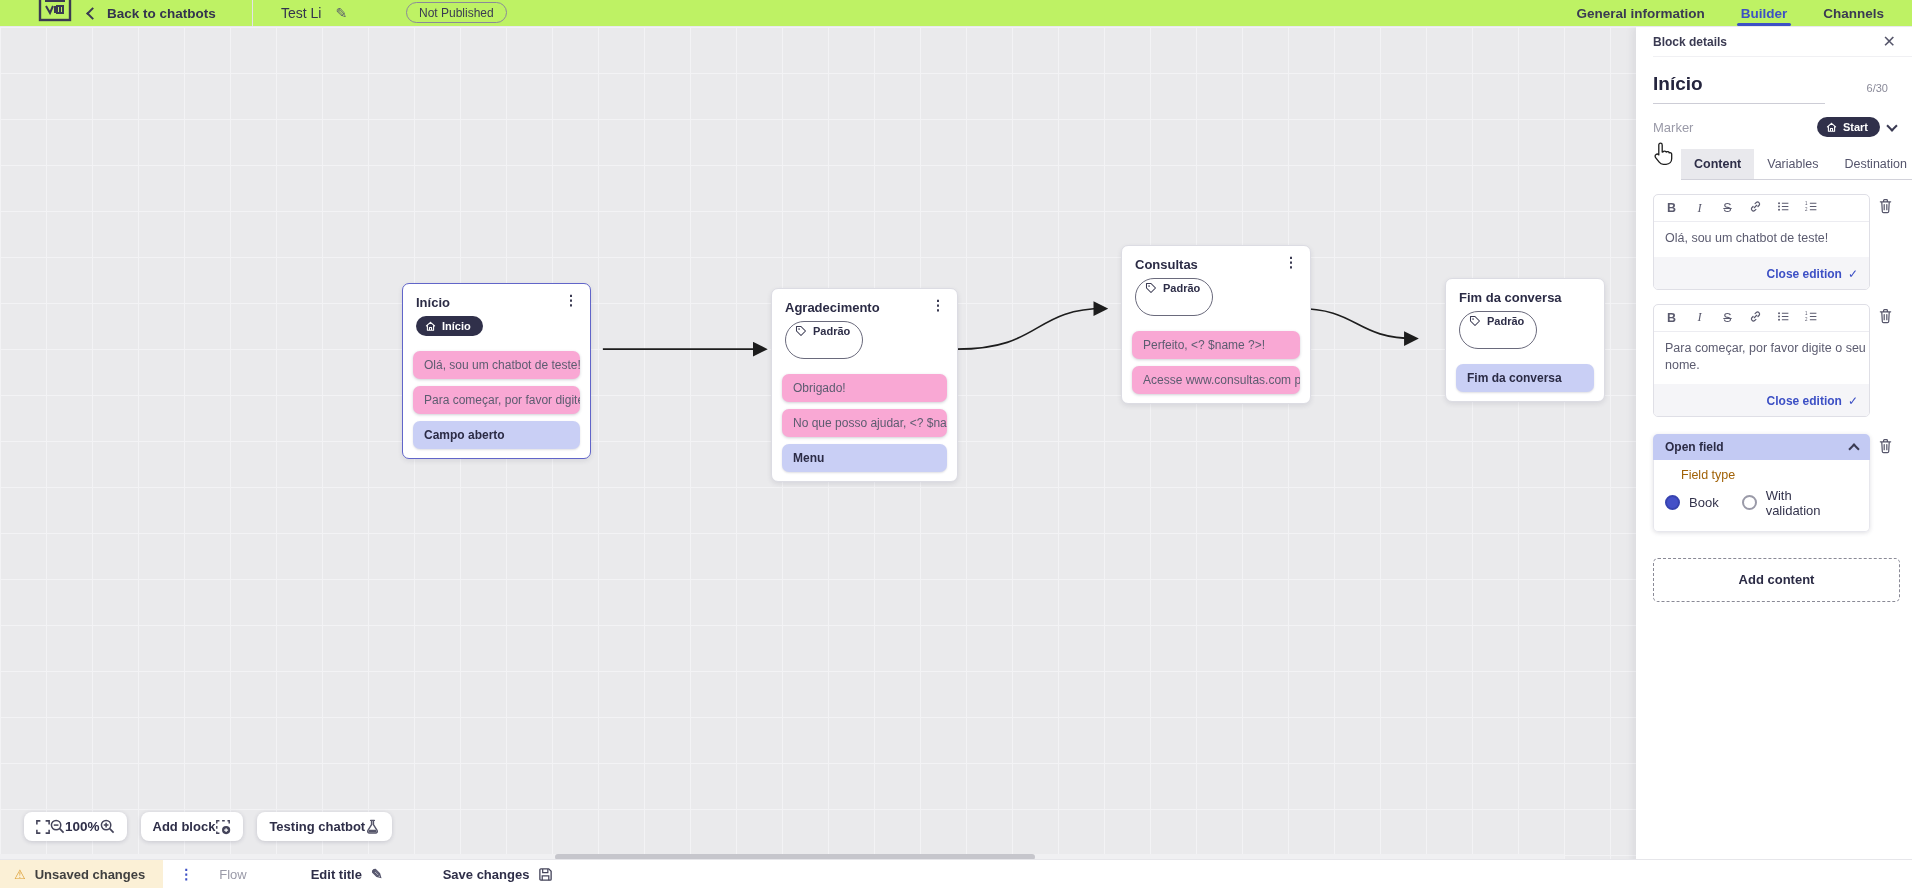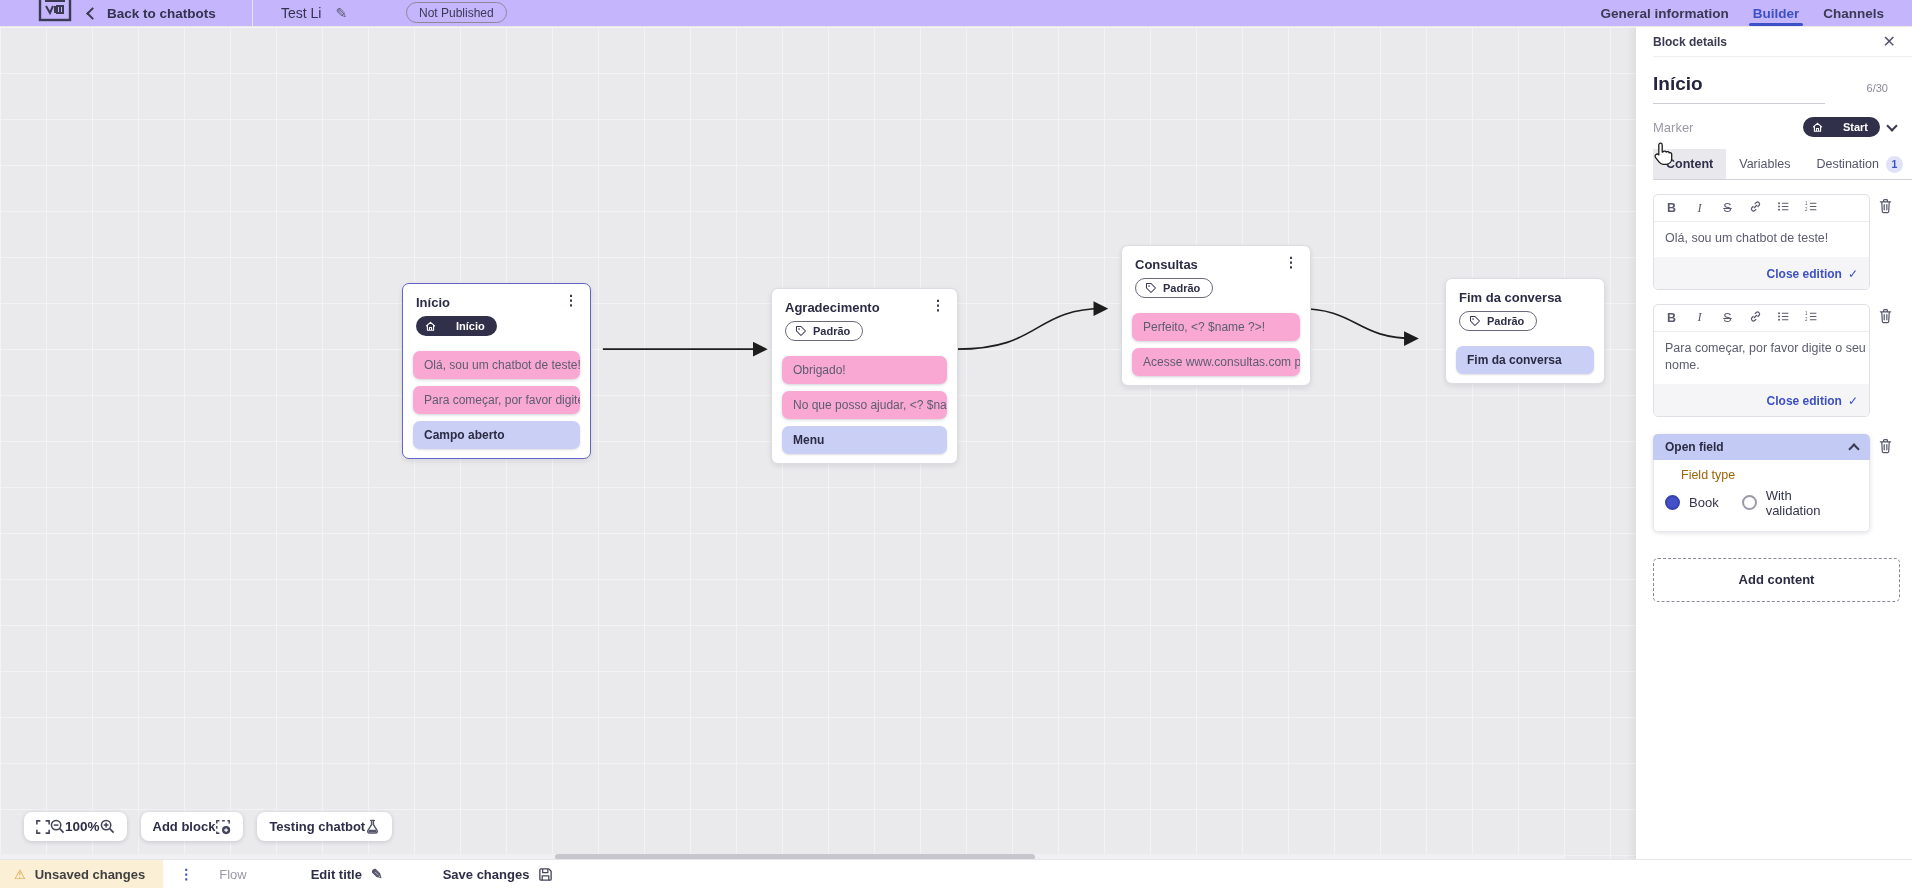--- a/index.html
+++ b/index.html
@@ -1,50 +1,50 @@
 <!DOCTYPE html>
 <html><head>
 <meta charset="utf-8">
 <style>
   * { margin:0; padding:0; box-sizing:border-box; }
   html,body { width:1912px; height:888px; overflow:hidden; }
   body { font-family:"Liberation Sans", sans-serif; background:#fff; color:#2e2e48; position:relative; }
 
   
-  .topbar { position:absolute; top:0; left:0; width:1912px; height:27px; background:#c4b5fd; border-bottom:1px solid #e9e9ee; z-index:30; }
+  .topbar { position:absolute; top:0; left:0; width:1912px; height:27px; background:#bef264; border-bottom:1px solid #e9e9ee; z-index:30; }
   .logo { position:absolute; left:38px; top:-8px; width:34px; height:30px; }
   .back-btn { position:absolute; left:88px; top:0; height:26px; display:flex; align-items:center; gap:10px; cursor:pointer; }
   .back-chev { width:9px; height:9px; border-left:2px solid #3a3a52; border-bottom:2px solid #3a3a52; transform:rotate(45deg); }
   .back-label { font-size:13.5px; font-weight:700; color:#33334e; }
   .hdr-divider { position:absolute; left:252px; top:0; width:1px; height:26px; background:#e3e3e9; }
   .doc-title { position:absolute; left:281px; top:0; height:26px; display:flex; align-items:center; gap:14px; }
   .doc-title-text { font-size:14px; font-weight:400; color:#33334e; }
   .pencil { color:#55556c; font-size:14px; }
   .status-pill { position:absolute; left:406px; top:2px; height:21px; padding:0 12px; border:1px solid #8a8a99; border-radius:999px; font-size:12px; color:#3a3a52; display:flex; align-items:center; }
-  .top-tabs { position:absolute; right:28px; top:0; height:26px; display:flex; gap:24px; align-items:center; }
+  .top-tabs { position:absolute; right:28px; top:0; height:26px; display:flex; gap:36px; align-items:center; }
   .top-tab { font-size:13.5px; font-weight:700; color:#3a3a52; cursor:pointer; position:relative; height:26px; display:flex; align-items:center; }
   .top-tab.active { color:#3d50c5; }
   .top-tab.active:after { content:""; position:absolute; left:-4px; right:-4px; bottom:0; height:3px; background:#3d50c5; border-radius:2px; }
   .top-tabs-underline { position:absolute; right:0; top:26px; width:334px; height:1px; background:#cfcfd8; }
 
   
   .canvas { position:absolute; top:27px; left:0; width:1912px; height:833px; background:#eaeaec;
     background-image:linear-gradient(#f3f3f5 1px, transparent 1px), linear-gradient(90deg, #f3f3f5 1px, transparent 1px);
     background-size:46px 46px; }
   svg.wires { position:absolute; inset:0; width:100%; height:100%; pointer-events:none; }
 
   
   .fblock { position:absolute; background:#fff; border:1px solid #dcdce3; border-radius:7px; box-shadow:0 2px 5px rgba(40,40,70,.10); padding-bottom:9px; }
   .fblock.selected { border:1.6px solid #6165c9; }
   .fblock-head { display:flex; justify-content:space-between; align-items:flex-start; padding:11px 12px 6px 13px; }
   .fblock-title { font-size:13px; font-weight:700; color:#2b2b45; }
   .kebab { color:#3a3a52; font-size:14px; font-weight:700; line-height:10px; letter-spacing:0; cursor:pointer; }
   .pill-row { padding:0 13px 8px; }
-  .pill-dark { display:inline-flex; align-items:center; gap:20px; background:#30304a; color:#fff; border-radius:999px; padding:4px 12px 4px 9px; font-size:11px; font-weight:700; }
-  .pill-outline { display:inline-flex; align-items:center; gap:6px; background:#fff; border:1px solid #6a6a7c; color:#2e2e48; border-radius:999px; padding:3px 12px 3px 9px; font-size:11px; font-weight:700; }
+  .pill-dark { display:inline-flex; align-items:center; gap:6px; background:#30304a; color:#fff; border-radius:999px; padding:4px 12px 4px 9px; font-size:11px; font-weight:700; }
+  .pill-outline { display:inline-flex; align-items:center; gap:6px; background:#fff; border:1px solid #6a6a7c; color:#2e2e48; border-radius:999px; padding:3px 12px 21px 9px; font-size:11px; font-weight:700; }
   .fitem { margin:7px 10px 0; padding:7px 11px; background:#f9a8d4; border-radius:7px; box-shadow:0 1px 3px rgba(40,40,70,.22); font-size:12px; color:#5c5c70; white-space:nowrap; overflow:hidden; cursor:pointer; }
   .fitem.lav { background:#c9cff5; color:#2b2b45; font-weight:700; box-shadow:0 1px 2px rgba(40,40,70,.15); }
 
   
   .ctrlbar { position:absolute; left:24px; top:785px; display:flex; gap:14px; z-index:5; }
   .ctrl { background:#fff; border-radius:8px; box-shadow:0 1px 4px rgba(40,40,70,.18); height:29px; display:flex; align-items:center; padding:0 12px; cursor:pointer; }
   .ctrl .zoomtxt { font-size:13.5px; font-weight:700; color:#2e2e48; }
   .ctrl .lbl { font-size:13px; font-weight:700; color:#2e2e48; }
   .icon-g { color:#55556a; display:flex; align-items:center; }
 
@@ -59,21 +59,21 @@
   .close-x { font-size:16px; color:#55556a; cursor:pointer; line-height:1; }
   .ptitle-row { display:flex; align-items:flex-end; margin-top:16px; padding-right:24px; }
   .ptitle { font-size:19px; font-weight:700; color:#25253e; width:172px; border-bottom:1px solid #cdcdd6; padding-bottom:8px; }
   .pcount { margin-left:auto; font-size:11px; color:#8a8a99; padding-bottom:10px; }
   .marker-row { display:flex; align-items:center; margin-top:13px; padding-right:16px; }
   .marker-lbl { font-size:13px; color:#9a9aa8; }
   .marker-right { margin-left:auto; display:flex; align-items:center; gap:8px; }
   .chev-down { width:8px; height:8px; border-right:2px solid #3a3a52; border-bottom:2px solid #3a3a52; transform:rotate(45deg); margin-top:-3px; cursor:pointer; }
   .chev-up { width:8px; height:8px; border-right:2px solid #3a3a52; border-bottom:2px solid #3a3a52; transform:rotate(-135deg); margin-top:4px; cursor:pointer; }
 
-  .ptabs { display:flex; align-items:flex-start; margin-top:12px; border-bottom:1px solid #d2d2da; padding-right:32px; position:relative; }
+  .ptabs { display:flex; align-items:flex-start; margin-top:12px; border-bottom:1px solid #d2d2da; padding-right:32px; position:relative;margin-left:28px; }
   .ptab { height:30px; display:flex; align-items:center; gap:7px; padding:0 13px; font-size:12.5px; color:#55556c; cursor:pointer; }
   .ptab.active { background:#e9e9ed; color:#2e2e48; font-weight:700; }
   .badge { width:17px; height:17px; border-radius:50%; background:#dfe2f9; color:#3d50c5; font-size:10.5px; font-weight:700; display:flex; align-items:center; justify-content:center; }
   .ptabs .kebab { margin-left:auto; color:#3d50c5; }
 
   .prow { display:flex; align-items:flex-start; margin-top:14px; padding-right:12px; }
   .ecard { flex:1; border:1px solid #dfdfe6; border-radius:5px; background:#fff; overflow:hidden; }
   .etoolbar { display:flex; align-items:center; gap:15px; padding:5px 11px; border-bottom:1px solid #ececf1; color:#5a5a6e; }
   .tb { font-size:12.5px; cursor:pointer; width:13px; text-align:center; }
   .tb-b { font-weight:700; }

